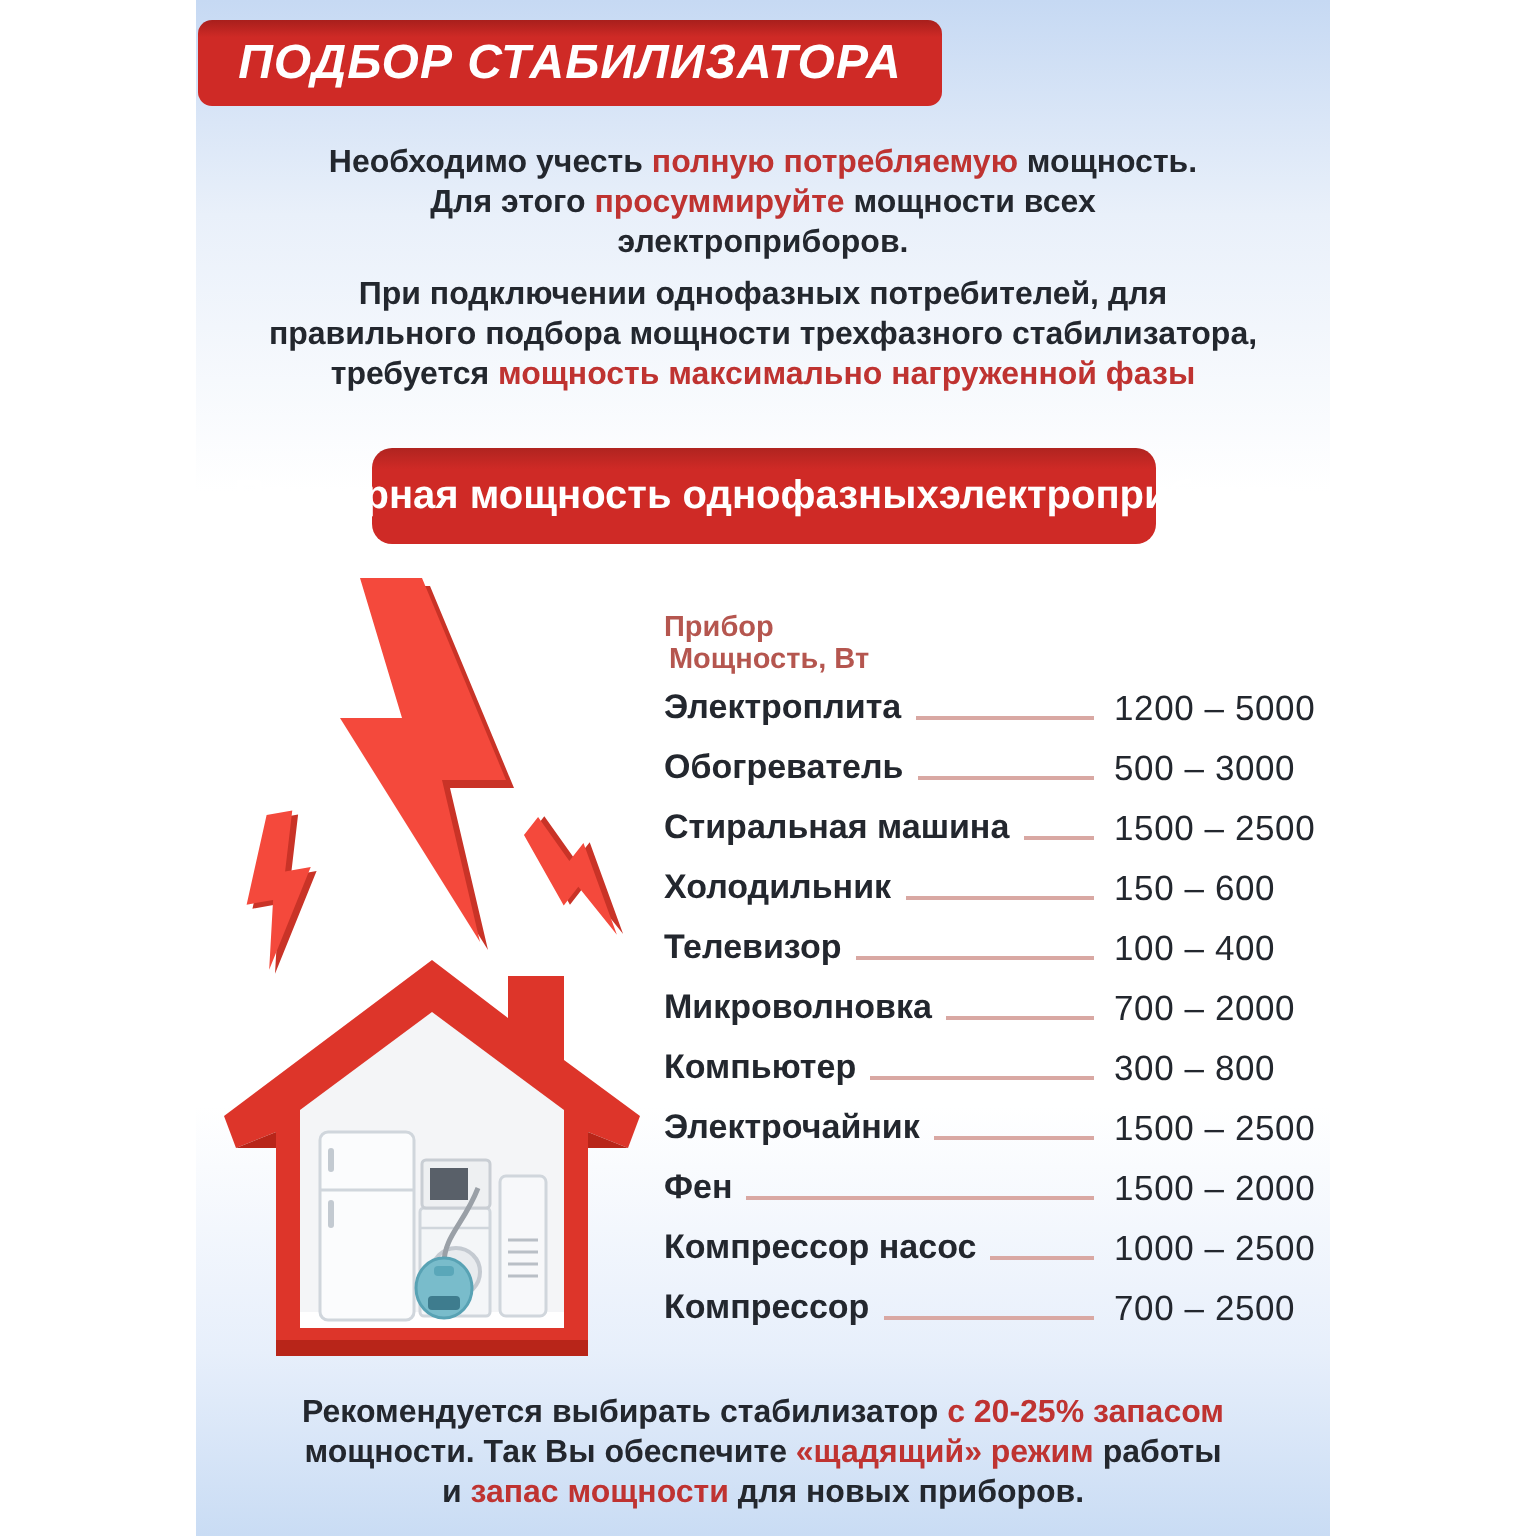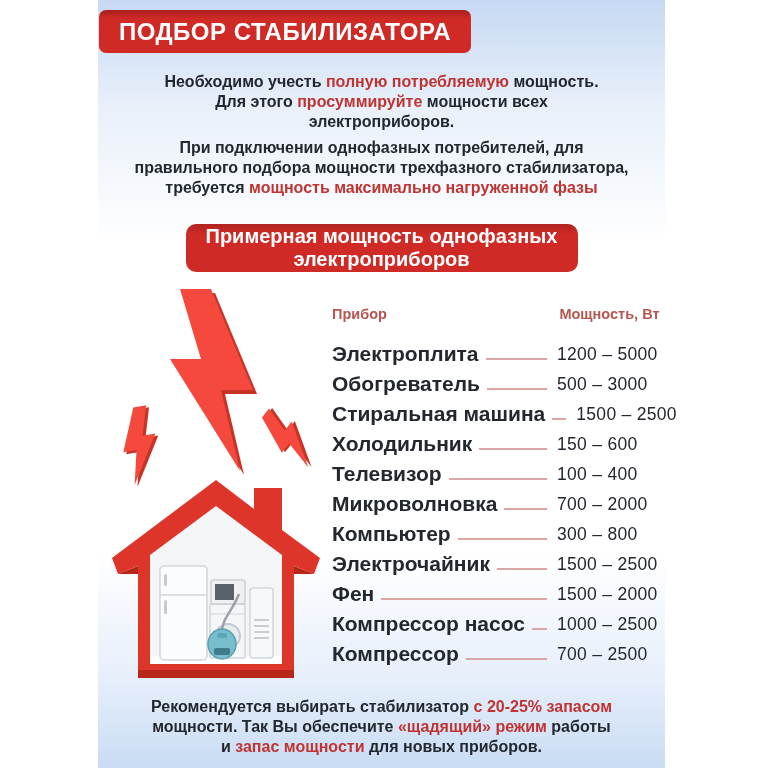--- a/index.html
+++ b/index.html
@@ -11,46 +11,46 @@
   .page{position:relative;width:765px;height:768px;background:#ffffff;}
   .content{
     position:absolute;left:98px;top:0;width:567px;height:768px;
     background:linear-gradient(180deg,#c6d9f3 0%,#e9f0fa 14%,#ffffff 32%,#ffffff 72%,#e7effb 88%,#c9dcf4 100%);
   }
   
   .title-banner{
     position:absolute;left:1px;top:10px;width:372px;height:43px;
     background:linear-gradient(180deg,#a81f1c 0%,#cf2a26 20%,#cf2a26 100%);
     border-radius:7px;display:flex;align-items:center;justify-content:center;
-    color:#ffffff;font-weight:bold;font-size:24px;letter-spacing:.5px;white-space:nowrap;
+    color:#ffffff;font-weight:bold;font-size:24px;letter-spacing:.5px;white-space:nowrap;font-style:italic;
   }
   
   .para{position:absolute;left:0;width:567px;text-align:center;color:#23272e;
     font-size:16px;font-weight:bold;line-height:20px;}
   .para .line{white-space:nowrap;}
   .red{color:#bf3331;}
   .p1{top:72px;}
   .p2{top:138px;}
   
   .section-banner{
     position:absolute;left:50%;transform:translateX(-50%);top:224px;width:392px;height:48px;
     background:linear-gradient(180deg,#b02420 0%,#cf2a26 22%,#cf2a26 100%);
-    border-radius:10px;display:flex;flex-direction:column;align-items:center;justify-content:center;
+    border-radius:10px;display:flex;flex-direction:row;align-items:center;justify-content:center;
     color:#ffffff;font-weight:bold;font-size:20px;line-height:23px;white-space:nowrap;
   }
   
   .main-row{position:absolute;top:270px;left:0;width:567px;display:flex;}
   .illustration{flex:none;width:232px;height:408px;margin-top:12px;}
   .appliance-table{flex:none;width:330px;margin-left:auto;margin-top:36px;margin-right:3px;}
   .t-head{display:flex;align-items:baseline;height:24px;margin-bottom:4px;
-    color:#b5564f;font-size:14.5px;font-weight:bold;}
+    color:#b5564f;font-size:14.5px;font-weight:bold;flex-direction:column;}
   .t-head .h-name{flex:1;}
   .t-head .h-power{width:105px;text-align:center;}
   .t-row{display:flex;align-items:flex-end;height:30px;}
-  .t-row .a-name{color:#23272e;font-size:21px;font-weight:bold;white-space:nowrap;line-height:20px;}
+  .t-row .a-name{color:#23272e;font-size:17px;font-weight:bold;white-space:nowrap;line-height:20px;}
   .t-row .leader{flex:1;border-bottom:2px solid #d9a8a3;margin:0 10px 4px 7px;min-width:14px;}
   .t-row .a-power{width:105px;color:#23272e;font-size:17.5px;font-weight:500;
     letter-spacing:.3px;white-space:nowrap;line-height:20px;}
   
   .footer{top:697px;}
 </style>
 </head>
 <body>
 
 <div class="page">

